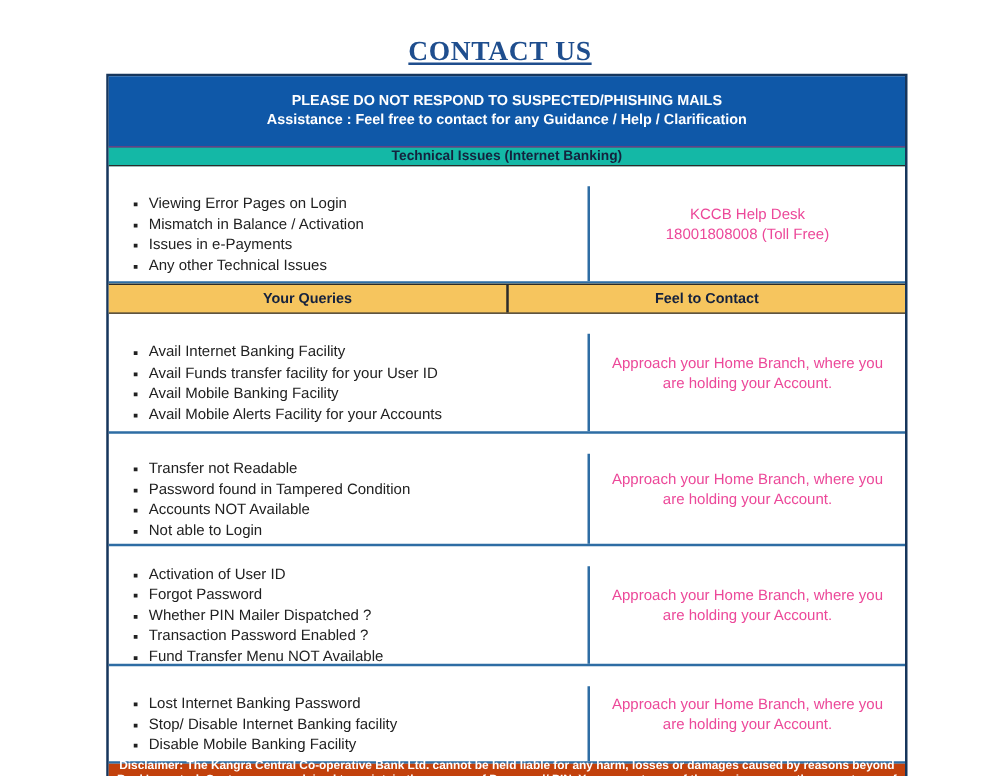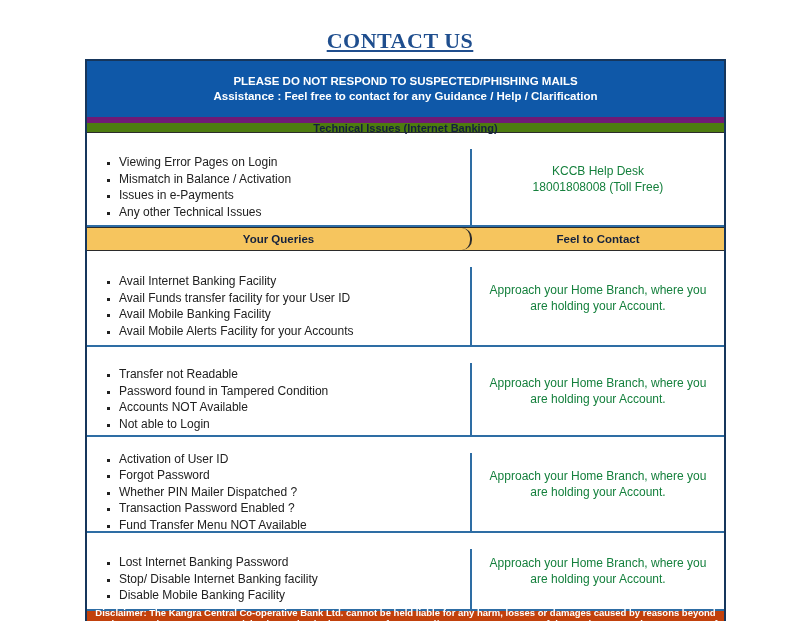--- a/index.html
+++ b/index.html
@@ -41,22 +41,22 @@
     display: flex;
     flex-direction: column;
     justify-content: center;
     text-align: center;
   }
   .band-blue .l1 { font-size: 11.5px; font-weight: bold; line-height: 15px; }
   .band-blue .l2 { font-size: 11.5px; font-weight: bold; line-height: 15px; }
   .band-yellow {
     box-sizing: border-box;
     height: 16px;
-    background: #4d7c0f;
-    border-top: 6px solid #701a75;
+    background: #14b8a6;
+    border-top: 1px solid #701a75;
     border-bottom: 1px solid #2b2b2b;
     display: flex;
     align-items: center;
     justify-content: center;
     font-size: 11px;
     font-weight: bold;
     color: #14213d;
   }
   .hdr-row {
     box-sizing: border-box;
@@ -67,21 +67,21 @@
     display: flex;
   }
   .hdr-row .hcell {
     display: flex;
     align-items: center;
     justify-content: center;
     font-size: 11.5px;
     font-weight: bold;
     color: #14213d;
   }
-  .hdr-row .hcell.q { width: 385px; border-right: 2px solid #2b2b2b; box-sizing: border-box; border-radius: 10px; }
+  .hdr-row .hcell.q { width: 320px; border-right: 2px solid #2b2b2b; box-sizing: border-box; }
   .hdr-row .hcell.c { flex: 1; }
   .row {
     display: flex;
     border-bottom: 2px solid #2e6da4;
   }
   .row:last-of-type { border-bottom: none; }
   .cell-q {
     box-sizing: border-box;
     width: 385px;
     border-right: 2px solid #2e6da4;
@@ -92,21 +92,21 @@
   }
   .cell-c {
     box-sizing: border-box;
     flex: 1;
     display: flex;
     flex-direction: column;
     justify-content: center;
     align-items: center;
     text-align: center;
     font-size: 12px;
-    color: #15803d;
+    color: #ec4899;
     line-height: 16px;
     padding: 0 8px;
   }
   .cell-c .wrapline { max-width: 248px; }
   .bullets {
     margin: 0;
     padding-left: 32px;
     list-style-type: square;
     font-size: 12px;
     color: #212121;

